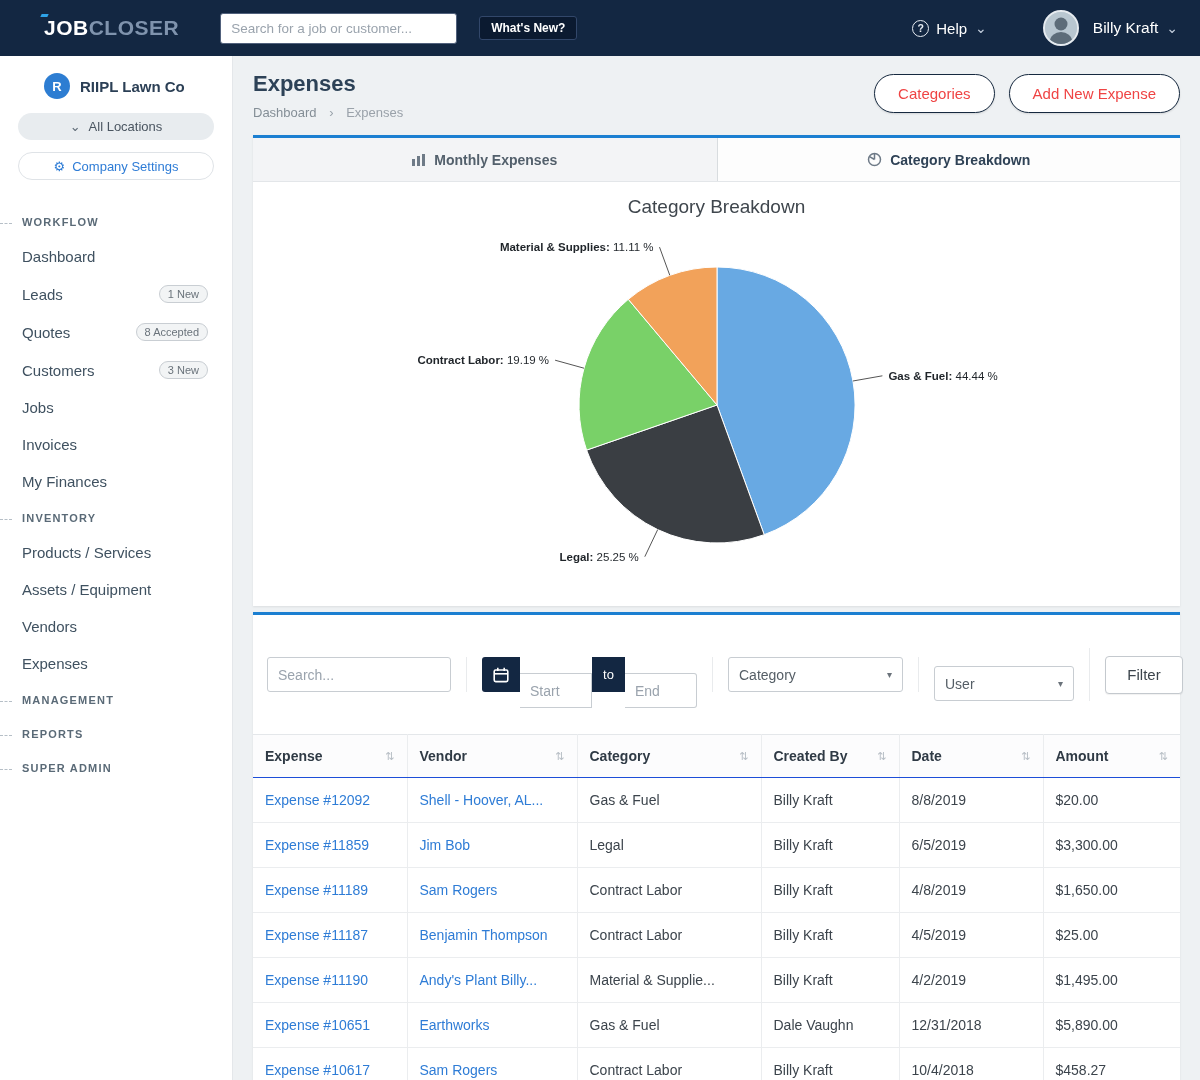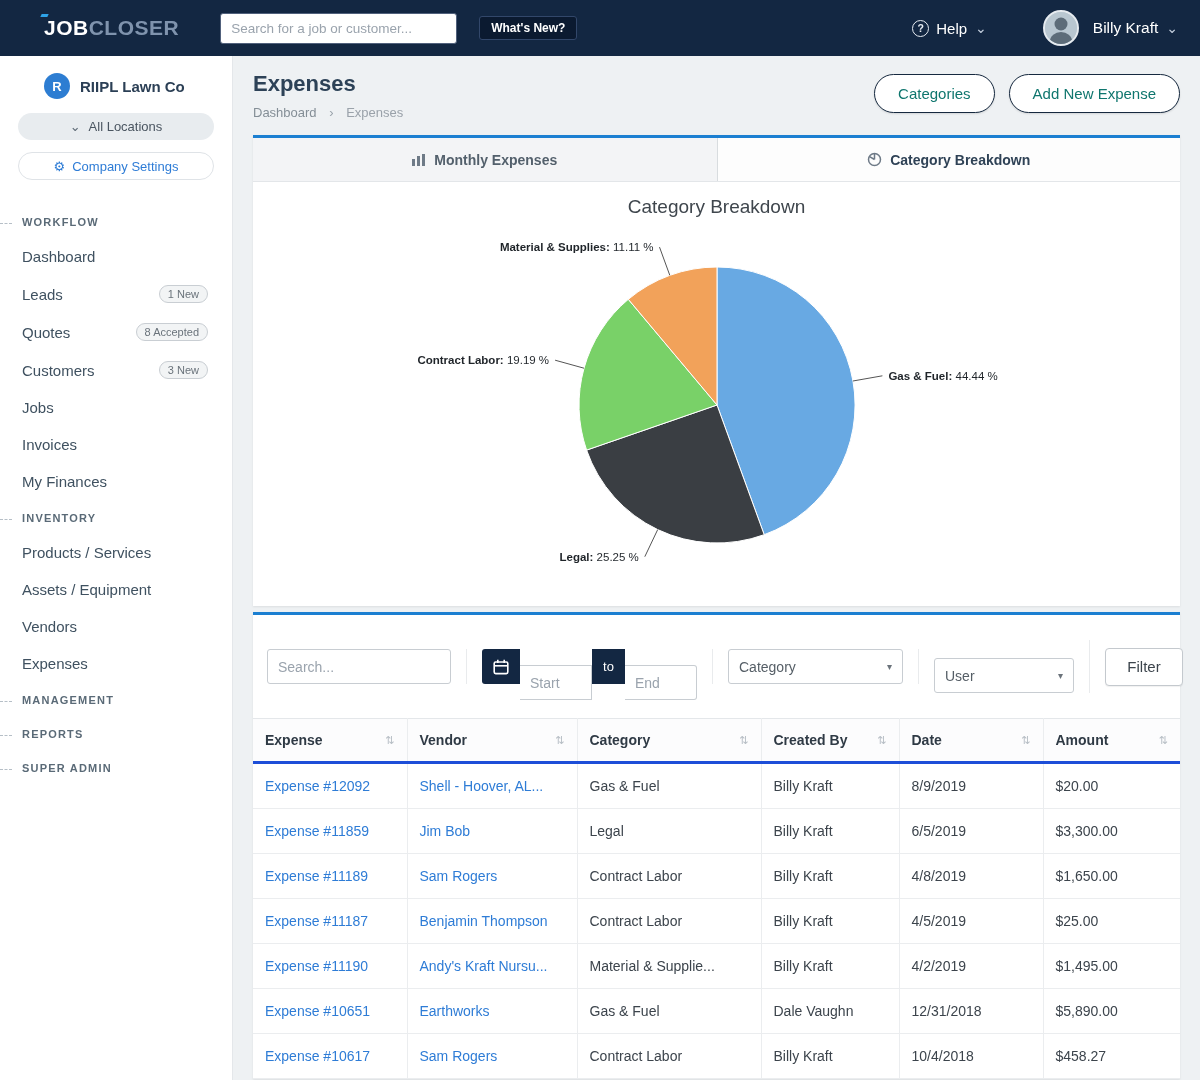--- a/index.html
+++ b/index.html
@@ -39,57 +39,57 @@
 
   
   .main { position:absolute; top:56px; left:233px; width:967px; padding:15px 20px 0; }
   .page-header { display:flex; justify-content:space-between; align-items:flex-start; }
   .page-title { font-size:22px; font-weight:bold; color:#2d4257; }
   .breadcrumb { margin-top:8px; font-size:13px; }
   .crumb-link { color:#848e96; cursor:pointer; }
   .crumb-sep { color:#9aa3ab; margin:0 9px; }
   .crumb-current { color:#9aa2aa; }
   .header-buttons { display:flex; gap:14px; margin-top:3px; }
-  .pill-btn { background:#fff; border:1px solid #16293f; border-radius:21px; padding:10px 23px; font-size:15px; color:#0f766e; cursor:pointer; font-family:"Liberation Sans",sans-serif; box-shadow:0 1px 2px rgba(0,0,0,.12); white-space:nowrap; }
+  .pill-btn { background:#fff; border:1px solid #16293f; border-radius:21px; padding:10px 23px; font-size:15px; color:#ef4444; cursor:pointer; font-family:"Liberation Sans",sans-serif; box-shadow:0 1px 2px rgba(0,0,0,.12); white-space:nowrap; }
 
   
   .card { background:#fff; border-top:3px solid #1b7fd1; box-shadow:0 1px 2px rgba(0,0,0,.08); }
   .chart-card { margin-top:15px; }
   .tabs { display:flex; height:44px; border-bottom:1px solid #e3e6e9; }
   .tab { width:50%; display:flex; align-items:center; justify-content:center; gap:8px; font-size:14px; font-weight:bold; cursor:pointer; }
   .tab-inactive { background:#f3f4f6; color:#53606c; }
   .tab-active { background:#fdfdfd; color:#2f4256; border-left:1px solid #d8dcdf; }
   .tab svg { flex:none; }
   .chart-area { padding:14px 0 8px; }
   .chart-title { text-align:center; font-size:19px; color:#3f464d; margin-bottom:4px; }
   .pie-label { font-size:11.5px; fill:#1f2429; }
   .pie-label-name { font-weight:bold; }
 
   
   .table-card { margin-top:6px; margin-bottom:0; }
-  .filter-row { display:flex; align-items:center; padding:25px 14px; }
+  .filter-row { display:flex; align-items:center; padding:33px 14px; }
   .fgroup { display:flex; align-items:center; padding:0 15px; border-right:1px solid #e9ebed; }
   .fgroup:first-child { padding-left:0; }
   .fgroup:last-child { border-right:none; }
   .text-input { height:35px; border:1px solid #c8cdd2; border-radius:3px; padding:0 10px; font-size:14px; color:#333; font-family:"Liberation Sans",sans-serif; }
   .text-input::placeholder { color:#9aa3ad; }
   .search-input { width:184px; }
   .date-group { display:flex; align-items:stretch; height:35px; }
   .cal-btn { width:38px; background:#132742; border:none; border-radius:3px 0 0 3px; display:flex; align-items:center; justify-content:center; cursor:pointer; }
   .date-input { width:72px; border-radius:0; border-left:none;margin-top:16px; }
   .to-box { width:33px; background:#132742; color:#fff; font-size:13px; display:flex; align-items:center; justify-content:center; }
   .end-input { border-radius:0 3px 3px 0; border-left:none; }
   .select { height:35px; border:1px solid #c8cdd2; border-radius:3px; background:#fff; display:flex; align-items:center; justify-content:space-between; padding:0 10px; font-size:14px; color:#555e66; cursor:pointer; }
   .select .caret { color:#6b737b; font-size:10px; margin-left:10px; }
   .select-category { width:175px; }
   .select-user { width:140px;margin-top:18px; }
   .filter-btn { width:78px; height:38px; background:#fff; border:1px solid #c4c9ce; border-radius:4px; font-size:15px; color:#3c444c; cursor:pointer; font-family:"Liberation Sans",sans-serif; box-shadow:0 1px 1px rgba(0,0,0,.06); }
 
   table.data { width:100%; border-collapse:collapse; table-layout:fixed; }
-  table.data th { background:#fcfcfd; border-top:1px solid #e4e7ea; border-bottom:3px solid #1d4ed8; border-right:1px solid #ebedef; padding:13px 12px; text-align:left; font-size:14px; color:#2f3a45; cursor:pointer; }
+  table.data th { background:#fcfcfd; border-top:1px solid #e4e7ea; border-bottom:1px solid #1d4ed8; border-right:1px solid #ebedef; padding:13px 12px; text-align:left; font-size:14px; color:#2f3a45; cursor:pointer; }
   table.data th:last-child, table.data td:last-child { border-right:none; }
   .th-inner { display:flex; align-items:center; justify-content:space-between; }
   .sort-icon { color:#b7bec5; font-size:11px; font-weight:normal; }
   table.data td { border-bottom:1px solid #ebedef; border-right:1px solid #ebedef; padding:14px 12px; font-size:14px; color:#3c444c; white-space:nowrap; overflow:hidden; }
   a.cell-link { color:#2e7cd6; text-decoration:none; cursor:pointer; }
 
   .col-expense{width:154px}.col-vendor{width:170px}.col-category{width:184px}.col-created{width:138px}.col-date{width:144px}.col-amount{width:137px}
 </style>
 </head>
 <body>
@@ -319,21 +319,21 @@
               </div>
             </th>
         </tr>
       </thead>
       <tbody>
         <tr>
           <td><a class="cell-link">Expense #12092</a></td>
           <td><a class="cell-link">Shell - Hoover, AL...</a></td>
           <td>Gas &amp; Fuel</td>
           <td>Billy Kraft</td>
-          <td>8/9/2019</td>
+          <td>8/8/2019</td>
           <td>$20.00</td>
         </tr>
         <tr>
           <td><a class="cell-link">Expense #11859</a></td>
           <td><a class="cell-link">Jim Bob</a></td>
           <td>Legal</td>
           <td>Billy Kraft</td>
           <td>6/5/2019</td>
           <td>$3,300.00</td>
         </tr>
@@ -348,21 +348,21 @@
         <tr>
           <td><a class="cell-link">Expense #11187</a></td>
           <td><a class="cell-link">Benjamin Thompson</a></td>
           <td>Contract Labor</td>
           <td>Billy Kraft</td>
           <td>4/5/2019</td>
           <td>$25.00</td>
         </tr>
         <tr>
           <td><a class="cell-link">Expense #11190</a></td>
-          <td><a class="cell-link">Andy's Kraft Nursu...</a></td>
+          <td><a class="cell-link">Andy's Plant Billy...</a></td>
           <td>Material &amp; Supplie...</td>
           <td>Billy Kraft</td>
           <td>4/2/2019</td>
           <td>$1,495.00</td>
         </tr>
         <tr>
           <td><a class="cell-link">Expense #10651</a></td>
           <td><a class="cell-link">Earthworks</a></td>
           <td>Gas &amp; Fuel</td>
           <td>Dale Vaughn</td>

